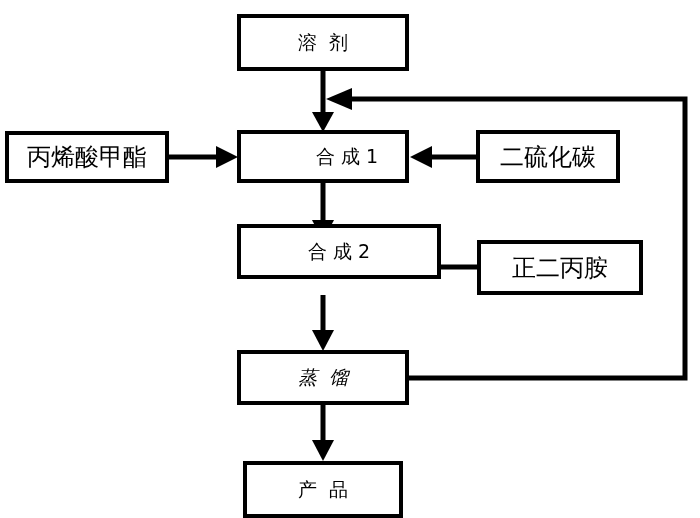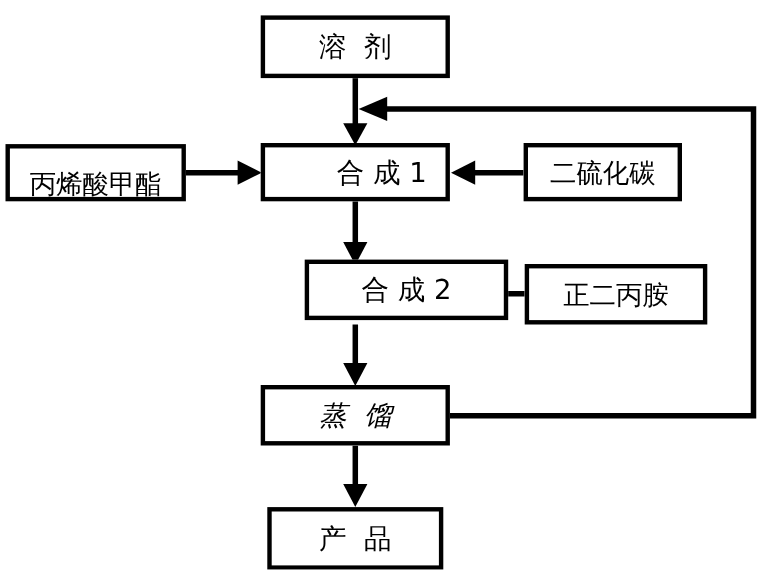--- a/index.html
+++ b/index.html
@@ -30,33 +30,33 @@
     background: #ffffff;
     border: 4px solid #000000;
     display: flex;
     align-items: center;
     justify-content: center;
     color: #000000;
     z-index: 2;
   }
   .node .label {
     font-family: "DejaVu Sans", "Liberation Sans", sans-serif;
-    font-size: 25px;
+    font-size: 19px;
     line-height: 1;
     white-space: pre;
     color: #000000;
     font-weight: 400;
   }
   
   #node-solvent      { left: 237px; top: 14px;  width: 172px; height: 57px; }
   #node-synthesis-1  { left: 237px; top: 130px; width: 172px; height: 53px; padding-left: 48px; }
-  #node-synthesis-2  { left: 237px; top: 236px; width: 185px; height: 55px; margin-left: 40px; }
+  #node-synthesis-2  { left: 237px; top: 224px; width: 204px; height: 55px; }
   #node-distillation { left: 237px; top: 350px; width: 172px; height: 55px; font-style: italic; }
   #node-product      { left: 243px; top: 461px; width: 160px; height: 57px; }
-  #node-methyl-acrylate { left: 5px;   top: 131px; width: 164px; height: 52px; align-items: flex-end; }
+  #node-methyl-acrylate { left: 5px;   top: 131px; width: 164px; height: 52px; }
   #node-carbon-disulfide{ left: 476px; top: 130px; width: 144px; height: 53px; }
   #node-dipropylamine   { left: 477px; top: 240px; width: 166px; height: 55px; align-items: center; }
 
   #node-methyl-acrylate .label,
   #node-carbon-disulfide .label,
   #node-dipropylamine .label { font-size: 24px; }
 </style>
 </head>
 <body>
 

